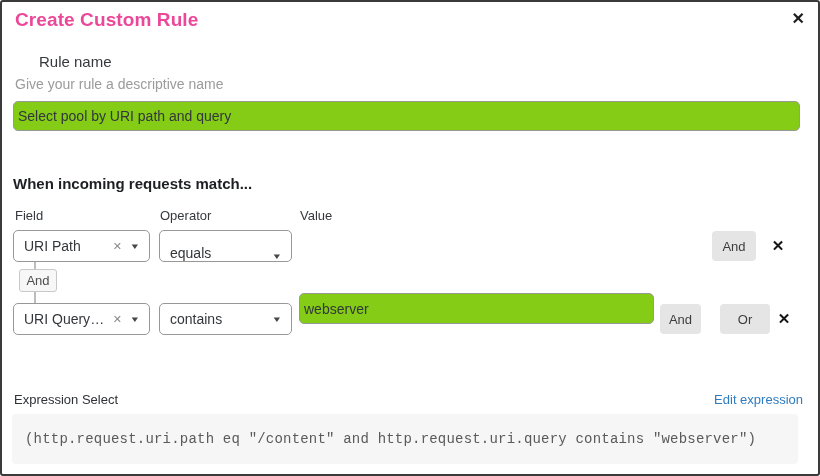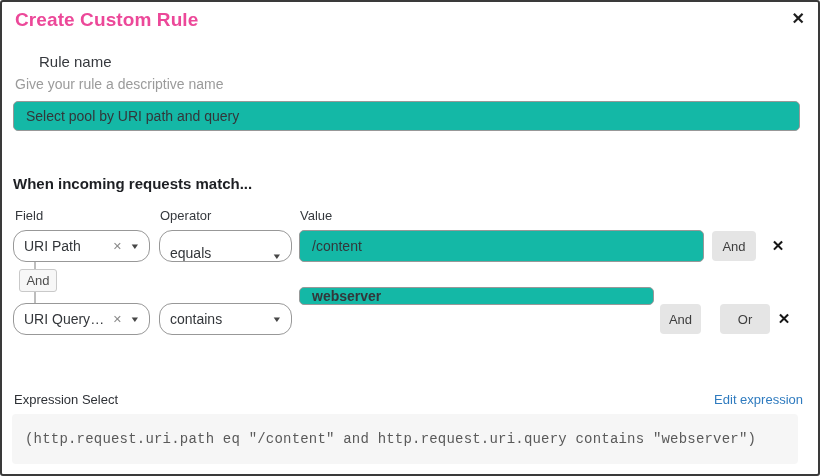--- a/index.html
+++ b/index.html
@@ -28,31 +28,31 @@
     font-size: 16px; font-weight: 700; color: #1d1d1d;
     cursor: pointer; padding: 2px 4px; line-height: 20px;
   }
 
   .field-label { font-size: 15px; color: #35383d; margin-left: 24px; }
   .helper-text { font-size: 14px; color: #9b9b9b; }
 
   .text-input {
     border: 1px solid #989898; border-radius: 5px;
     height: 30px; font-size: 14px; color: #33363a;
-    padding: 0 12px; background: #14b8a6; outline: none;
+    padding: 0 4px; background: #84cc16; outline: none;
     font-family: "Liberation Sans", sans-serif;
   }
 
   .section-heading {
     font-size: 15px; font-weight: 700; color: #1d1f23;
   }
   .col-label { font-size: 13px; color: #35383d; }
 
   .select-box {
-    height: 32px; border: 1px solid #989898; border-radius: 13px;
+    height: 32px; border: 1px solid #989898; border-radius: 5px;
     background: #fff; display: flex; align-items: center;
     padding: 0 10px; font-size: 14px; color: #33363a;
     cursor: pointer;
   }
   .select-box .select-text {
     white-space: nowrap; overflow: hidden; text-overflow: ellipsis;
     flex: 1 1 auto;
   }
   .clear-x {
     font-size: 11px; color: #8a8a8a; margin-left: 6px; flex: 0 0 auto;
@@ -115,38 +115,37 @@
 
   <div class="abs select-box" style="left:11px; top:228px; width:137px;">
     <span class="select-text">URI Path</span>
     <span class="clear-x">✕</span>
     <span class="chevron">▼</span>
   </div>
   <div class="abs select-box" style="left:157px; top:228px; width:133px;align-items:flex-end;">
     <span class="select-text">equals</span>
     <span class="chevron">▼</span>
   </div>
-  <input class="abs text-input" style="left: 297px; top: 228px; width: 405px; height: 32px;" value="/content">
   <button class="abs gray-btn" style="left:710px; top:229px; width:44px;">And</button>
   <div class="abs delete-x" style="left:762px; top:229px;">✕</div>
 
   <div class="abs connector-line" style="top:260px; height:7px;"></div>
   <div class="abs connector-badge" style="top:267px;">And</div>
   <div class="abs connector-line" style="top:290px; height:11px;"></div>
 
   <div class="abs select-box" style="left:11px; top:301px; width:137px;">
     <span class="select-text">URI Query St...</span>
     <span class="clear-x">✕</span>
     <span class="chevron">▼</span>
   </div>
   <div class="abs select-box" style="left:157px; top:301px; width:133px;">
     <span class="select-text">contains</span>
     <span class="chevron">▼</span>
   </div>
-  <input class="abs text-input" style="left: 297px; top: 285px; width: 355px; height: 18px; font-weight: bold;" value="webserver">
+  <input class="abs text-input" style="left: 297px; top: 291px; width: 355px; height: 31px;" value="webserver">
   <button class="abs gray-btn" style="left:658px; top:302px; width:41px;">And</button>
   <button class="abs gray-btn" style="left:718px; top:302px; width:50px;">Or</button>
   <div class="abs delete-x" style="left:768px; top:302px;">✕</div>
 
   <div class="abs expr-label" style="left:12px; top:390px;">Expression Select</div>
   <div class="abs expr-link" style="right: 15px; top: 390px; color: rgb(47, 123, 191);" id="edit-link">Edit expression</div>
   <div class="abs expr-box">
     <span class="expr-code">(http.request.uri.path eq "/content" and http.request.uri.query contains "webserver")</span>
   </div>
 

